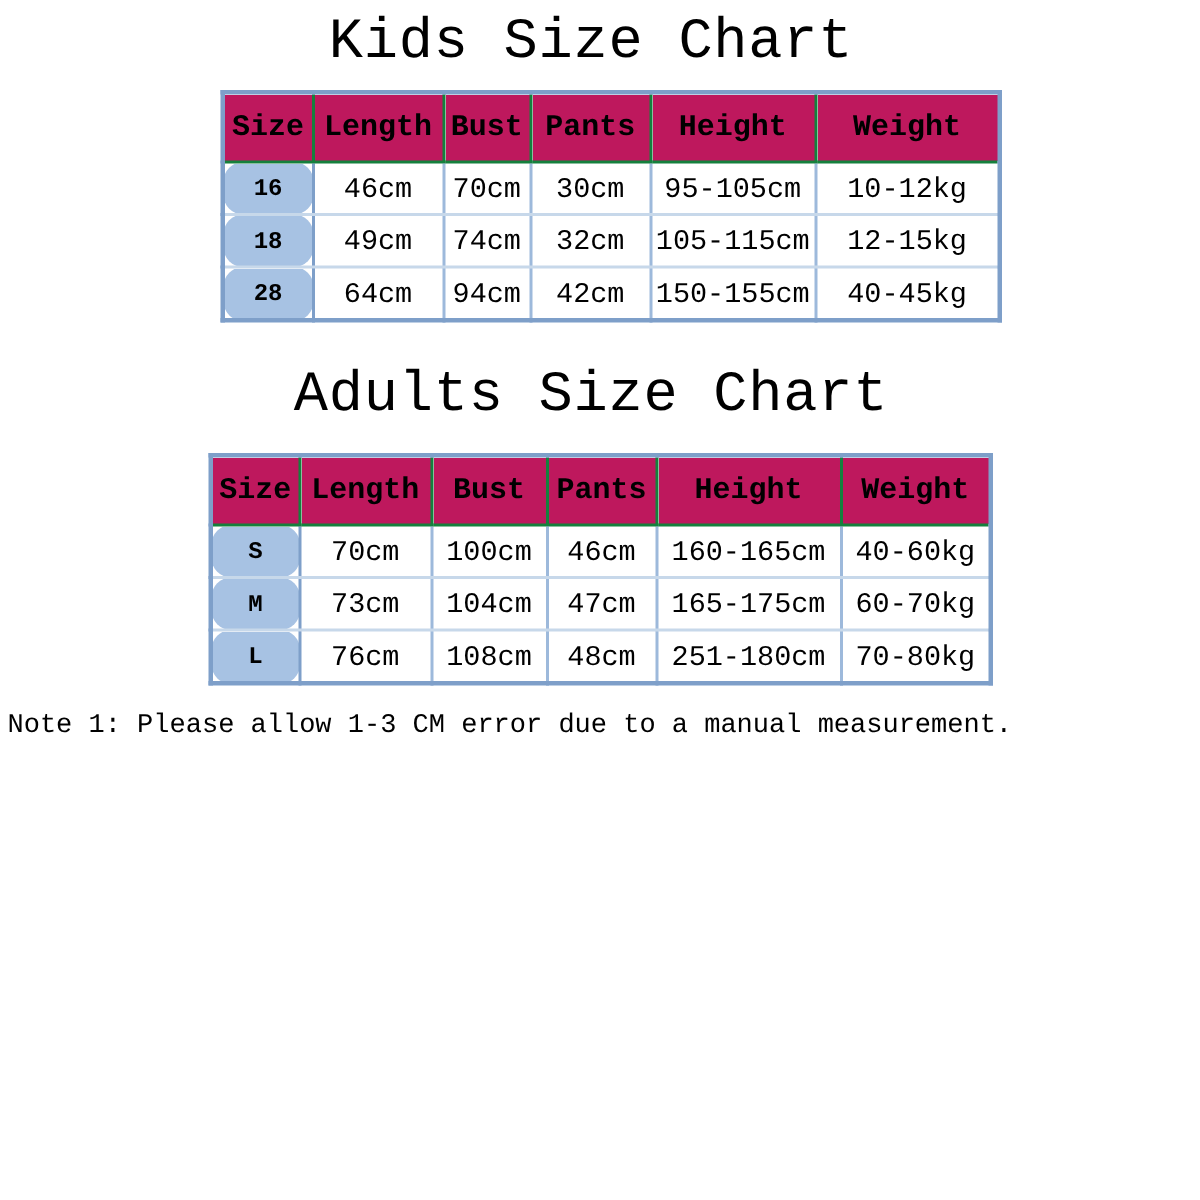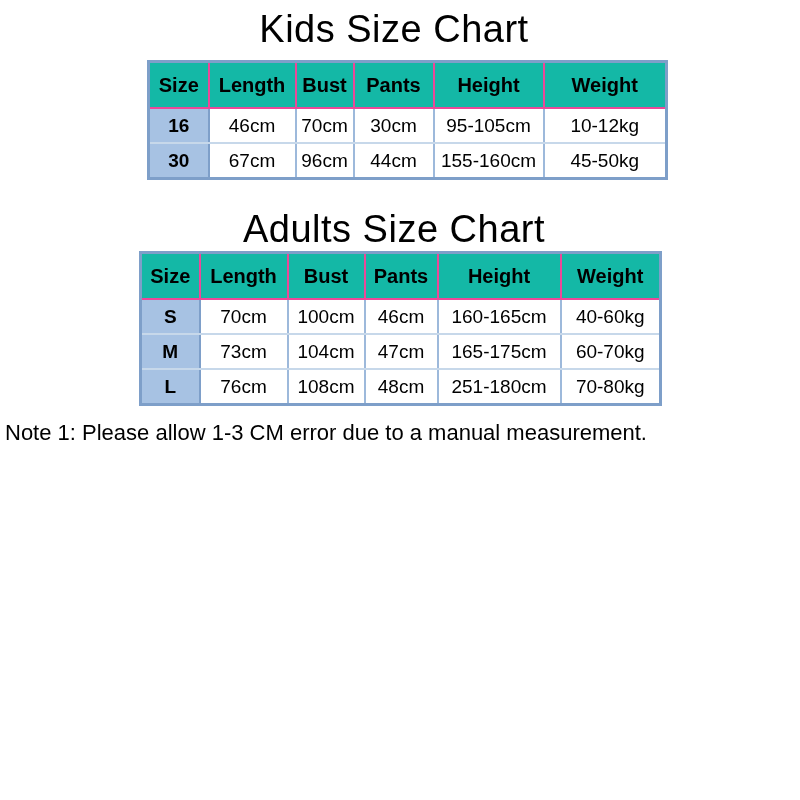--- a/index.html
+++ b/index.html
@@ -3,85 +3,86 @@
 <meta charset="utf-8">
 <style>
   html, body { margin: 0; padding: 0; }
   body {
     width: 800px; height: 800px;
     background: #ffffff;
     color: #000000;
     font-family: "Liberation Sans", sans-serif;
     overflow: hidden;
   }
-  .sheet { width: 788px; }
+  .sheet { width: 788px; font-family: Liberation Mono, monospace; }
 
   .chart-title {
     margin: 0;
     padding-top: 7px;
     text-align: center;
     font-size: 38px;
     font-weight: 400;
     line-height: 44px;
     letter-spacing: 0.5px;
   }
   .chart-title.adults {
     padding-top: 0;
     margin-top: 27px;
-    margin-bottom: 0;
+    margin-bottom: 16px;
   }
   .chart-title.kids { margin-bottom: 9px; }
 
   table.size-table {
     border-collapse: collapse;
     table-layout: fixed;
     border: 3px solid #7e9fc9;
   }
   table.size-table.kids   { margin-left: 147px; width: 518px; }
   table.size-table.adults { margin-left: 139px; width: 520px; }
 
   .size-table th, .size-table td {
     text-align: center;
     vertical-align: middle;
     padding: 0;
     overflow: hidden;
     white-space: nowrap;
   }
   .size-table thead th {
-    background: #14b8a6;
-    border: 2px solid #ec4899;
+    background: #be185d;
+    border: 2px solid #15803d;
     font-size: 20px;
     font-weight: 700;
     height: 44px;
   }
   .size-table tbody td {
     background: #ffffff;
     border-left: 2px solid #9db9db;
     border-right: 2px solid #9db9db;
     border-top: 2px solid #c7d8ea;
     border-bottom: 2px solid #c7d8ea;
     font-size: 19px;
     font-weight: 400;
     height: 33px;
   }
   .size-table tbody th.rowhead {
     background: #a7c2e3;
     border-left: 2px solid #7e9fc9;
     border-right: 2px solid #7e9fc9;
     border-top: 2px solid #c7d8ea;
     border-bottom: 2px solid #c7d8ea;
-    font-size: 19px;
+    font-size: 16px;
     font-weight: 700;
     height: 33px;
+    border-radius: 13px;
   }
 
   .notes { margin-top: 14px; margin-left: 5px; }
   .note {
     margin: 0;
-    font-size: 22px;
+    font-size: 18px;
     line-height: 26px;
     font-weight: 400;
   }
 </style>
 </head>
 <body>
 
 <main class="sheet">
 
   <h1 class="chart-title kids">Kids Size Chart</h1>
@@ -108,26 +109,34 @@
     <tbody>
       <tr>
         <th class="rowhead">16</th>
         <td>46cm</td>
         <td>70cm</td>
         <td>30cm</td>
         <td>95-105cm</td>
         <td>10-12kg</td>
       </tr>
       <tr>
-        <th class="rowhead">30</th>
-        <td>67cm</td>
-        <td>96cm</td>
-        <td>44cm</td>
-        <td>155-160cm</td>
-        <td>45-50kg</td>
+        <th class="rowhead">18</th>
+        <td>49cm</td>
+        <td>74cm</td>
+        <td>32cm</td>
+        <td>105-115cm</td>
+        <td>12-15kg</td>
+      </tr>
+      <tr>
+        <th class="rowhead">28</th>
+        <td>64cm</td>
+        <td>94cm</td>
+        <td>42cm</td>
+        <td>150-155cm</td>
+        <td>40-45kg</td>
       </tr>
     </tbody>
   </table>
 
   <h1 class="chart-title adults">Adults Size Chart</h1>
 
   <table class="size-table adults">
     <colgroup>
       <col style="width:59px">
         <col style="width:88px">

